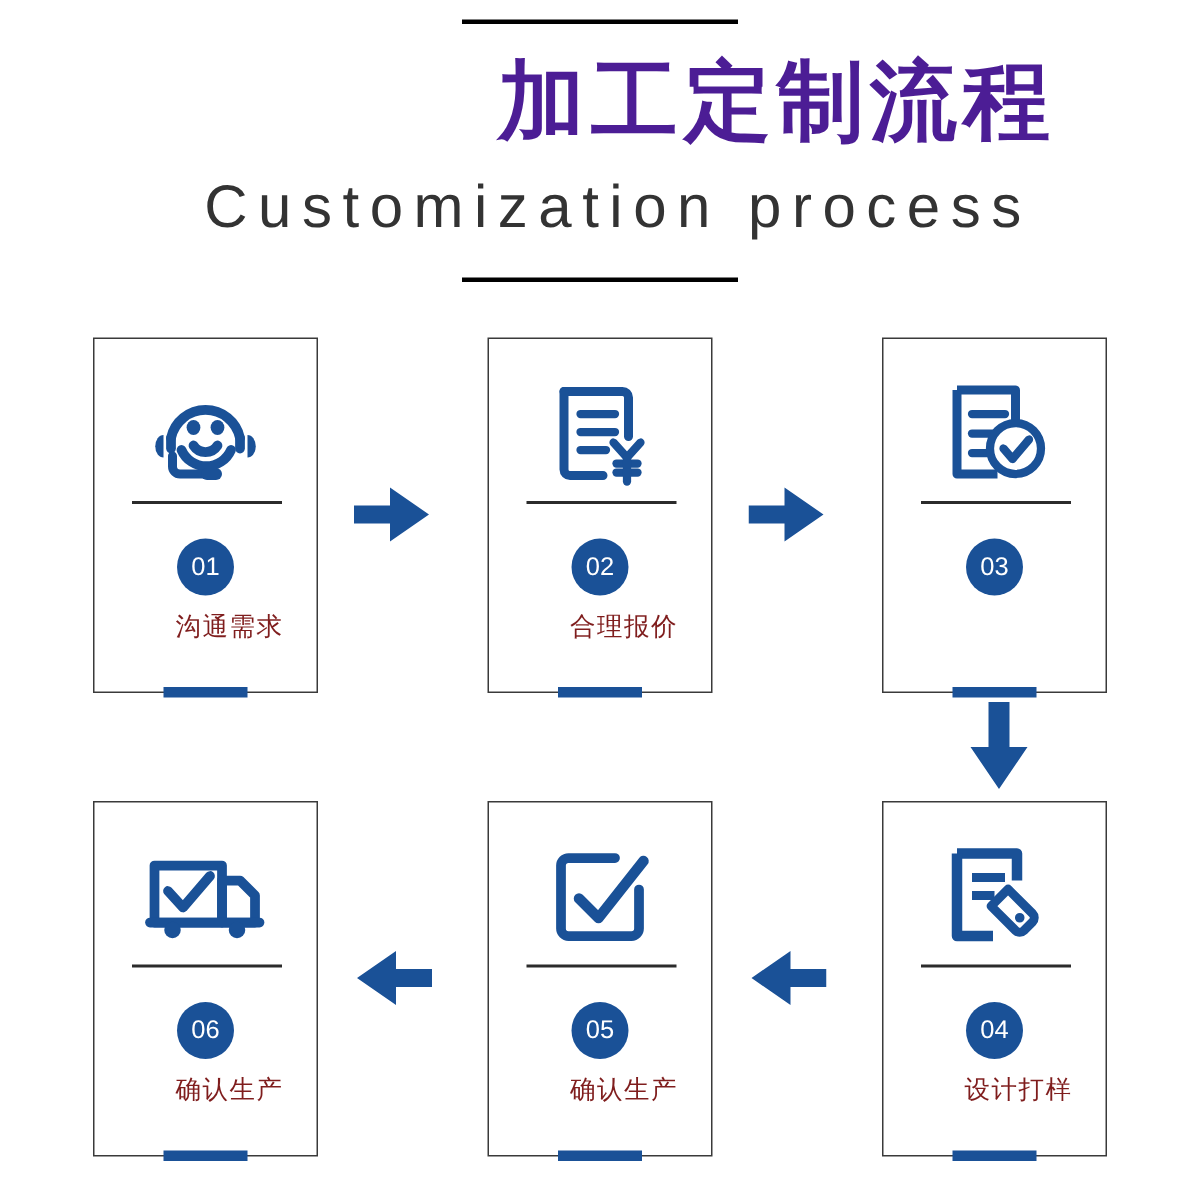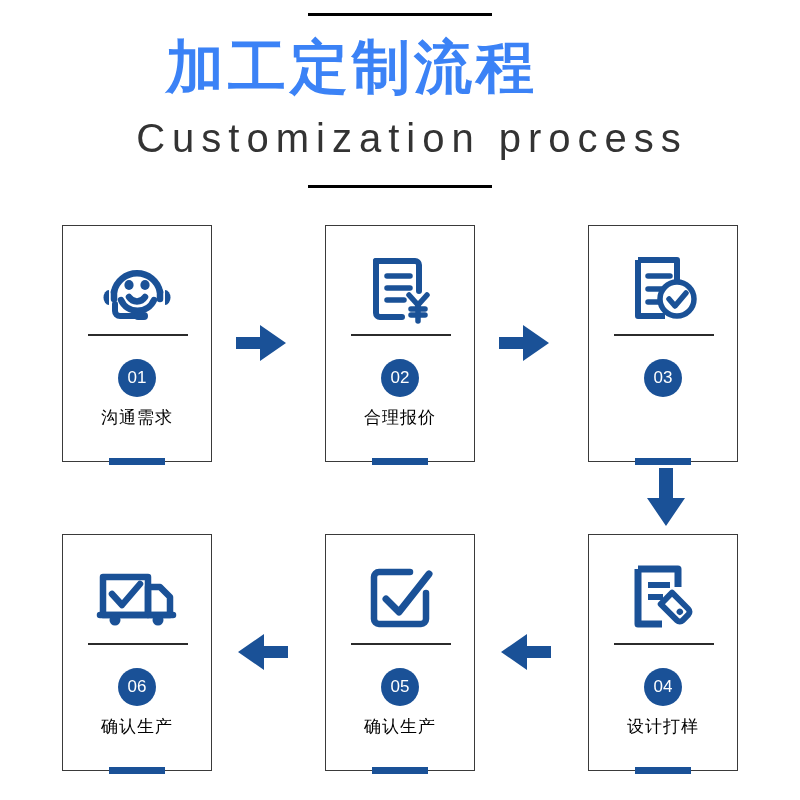--- a/index.html
+++ b/index.html
@@ -31,25 +31,25 @@
     background: #000000;
   }
   .rule-top  { top: 13px; }
   .rule-bot  { top: 185px; }
 
   .title-cn {
     position: absolute;
     left: 0;
     top: 36px;
     width: 704px;
-    text-align: center;
+    text-align: right;
     font-size: 58px;
     line-height: 62px;
     font-weight: bold;
-    color: #3b82f6;
+    color: #4c1d95;
     letter-spacing: 4px;
     font-family: "DejaVu Sans", "Liberation Sans", sans-serif;
   }
   .title-en {
     position: absolute;
     left: 0;
     top: 120px;
     width: 800px;
     text-align: center;
     font-size: 40px;
@@ -111,26 +111,26 @@
     font-weight: normal;
     display: flex;
     align-items: center;
     justify-content: center;
     letter-spacing: 0px;
     font-family: "Liberation Sans", sans-serif;
   }
 
   .card-label {
     position: absolute;
-    left: 0;
+    left: 16px;
     top: 180px;
     width: 100%;
     text-align: center;
     font-size: 17px;
-    color: #000000;
+    color: #7f1d1d;
     letter-spacing: 1px;
     font-family: "DejaVu Sans", "Liberation Sans", sans-serif;
   }
 
   .card-bottom-bar {
     position: absolute;
     left: 50%;
     bottom: -4px;
     transform: translateX(-50%);
     width: 56px;

